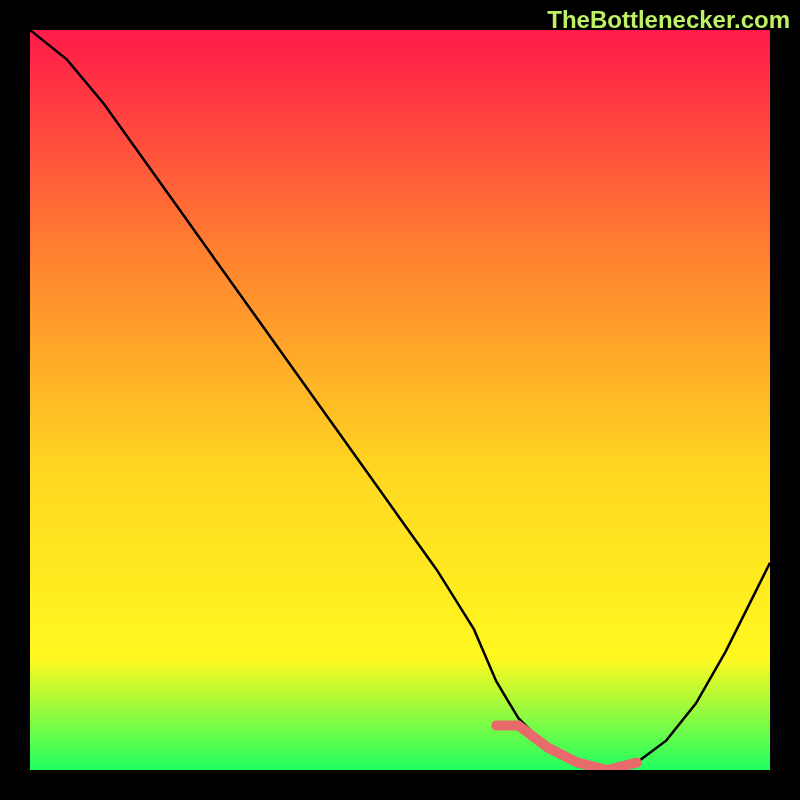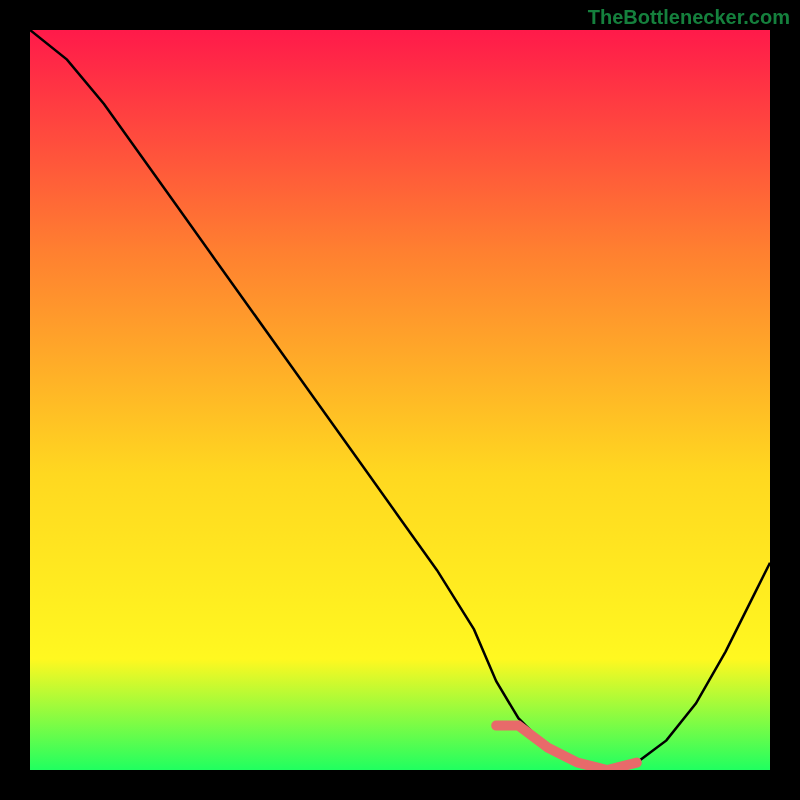--- a/index.html
+++ b/index.html
@@ -14,22 +14,22 @@
   .container {
     position: relative;
     width: 800px;
     height: 800px;
     background: #000;
   }
   .watermark {
     position: absolute;
     top: 6px;
     right: 10px;
-    color: #15803d;
-    font-size: 20px;
+    color: #bef264;
+    font-size: 24px;
     font-weight: bold;
     z-index: 10;
     margin-left: 40px;
   }
   .chart-area {
     position: absolute;
     left: 30px;
     top: 30px;
     width: 740px;
     height: 740px;

